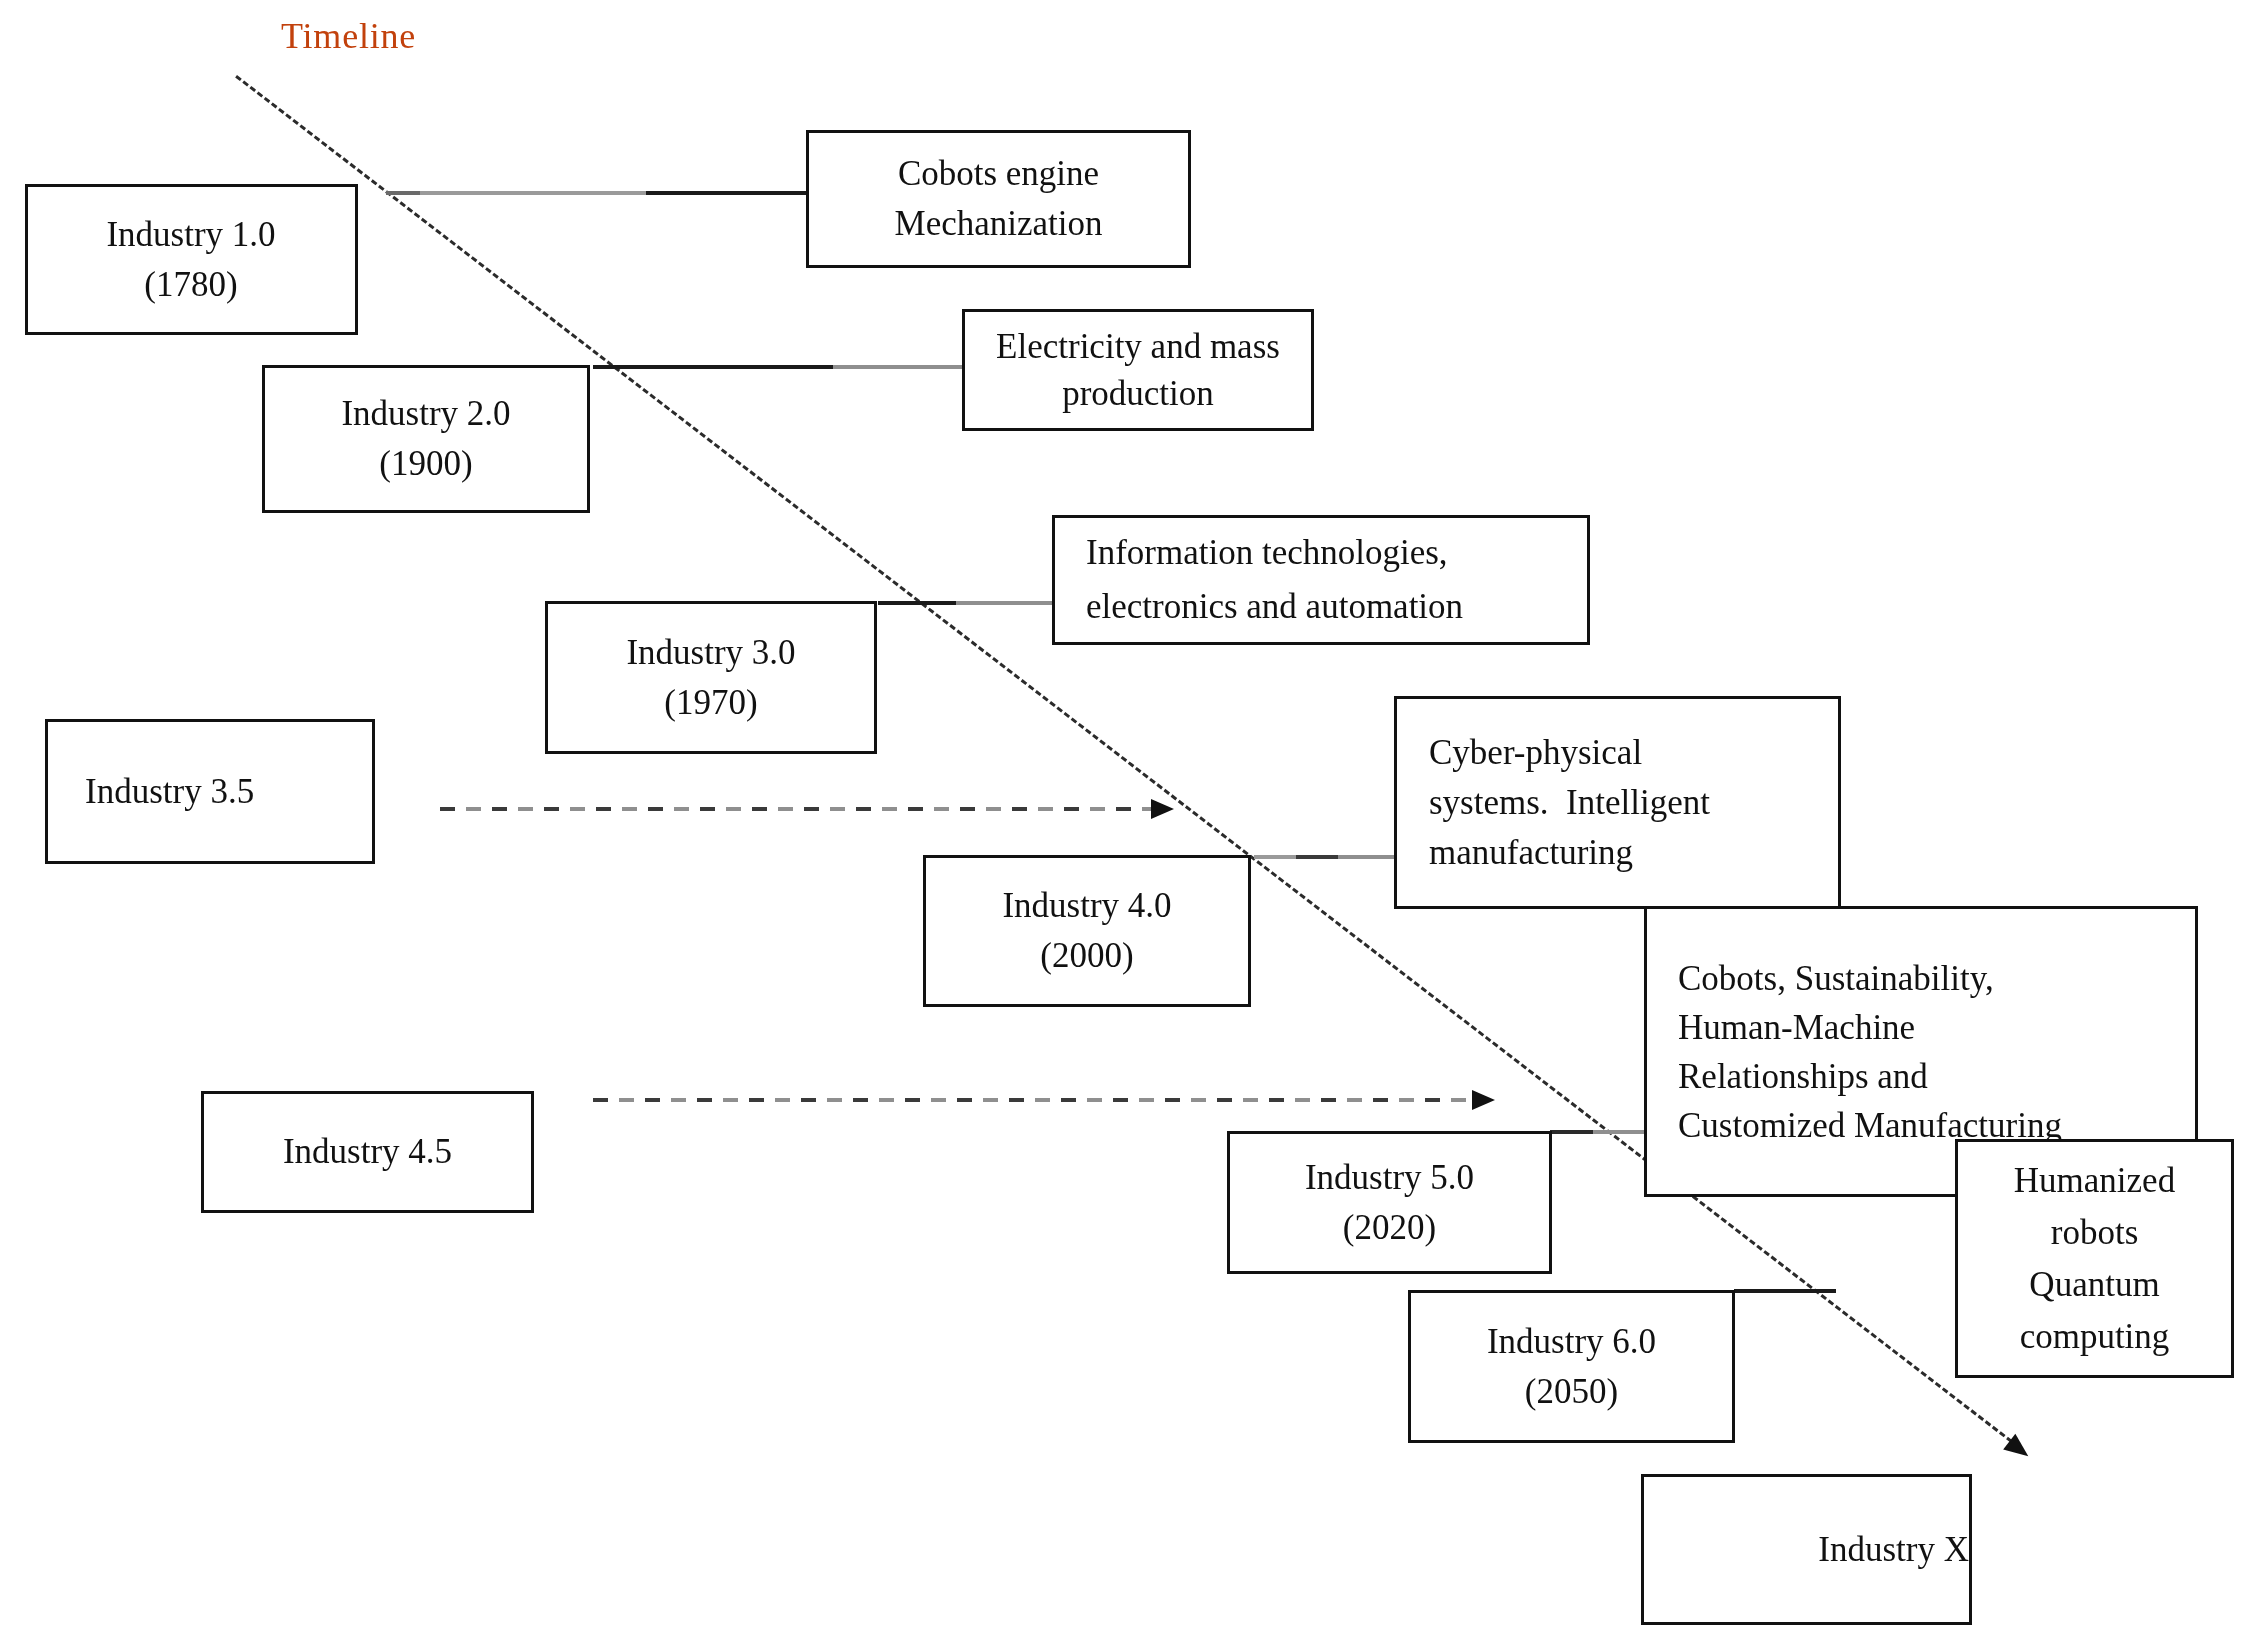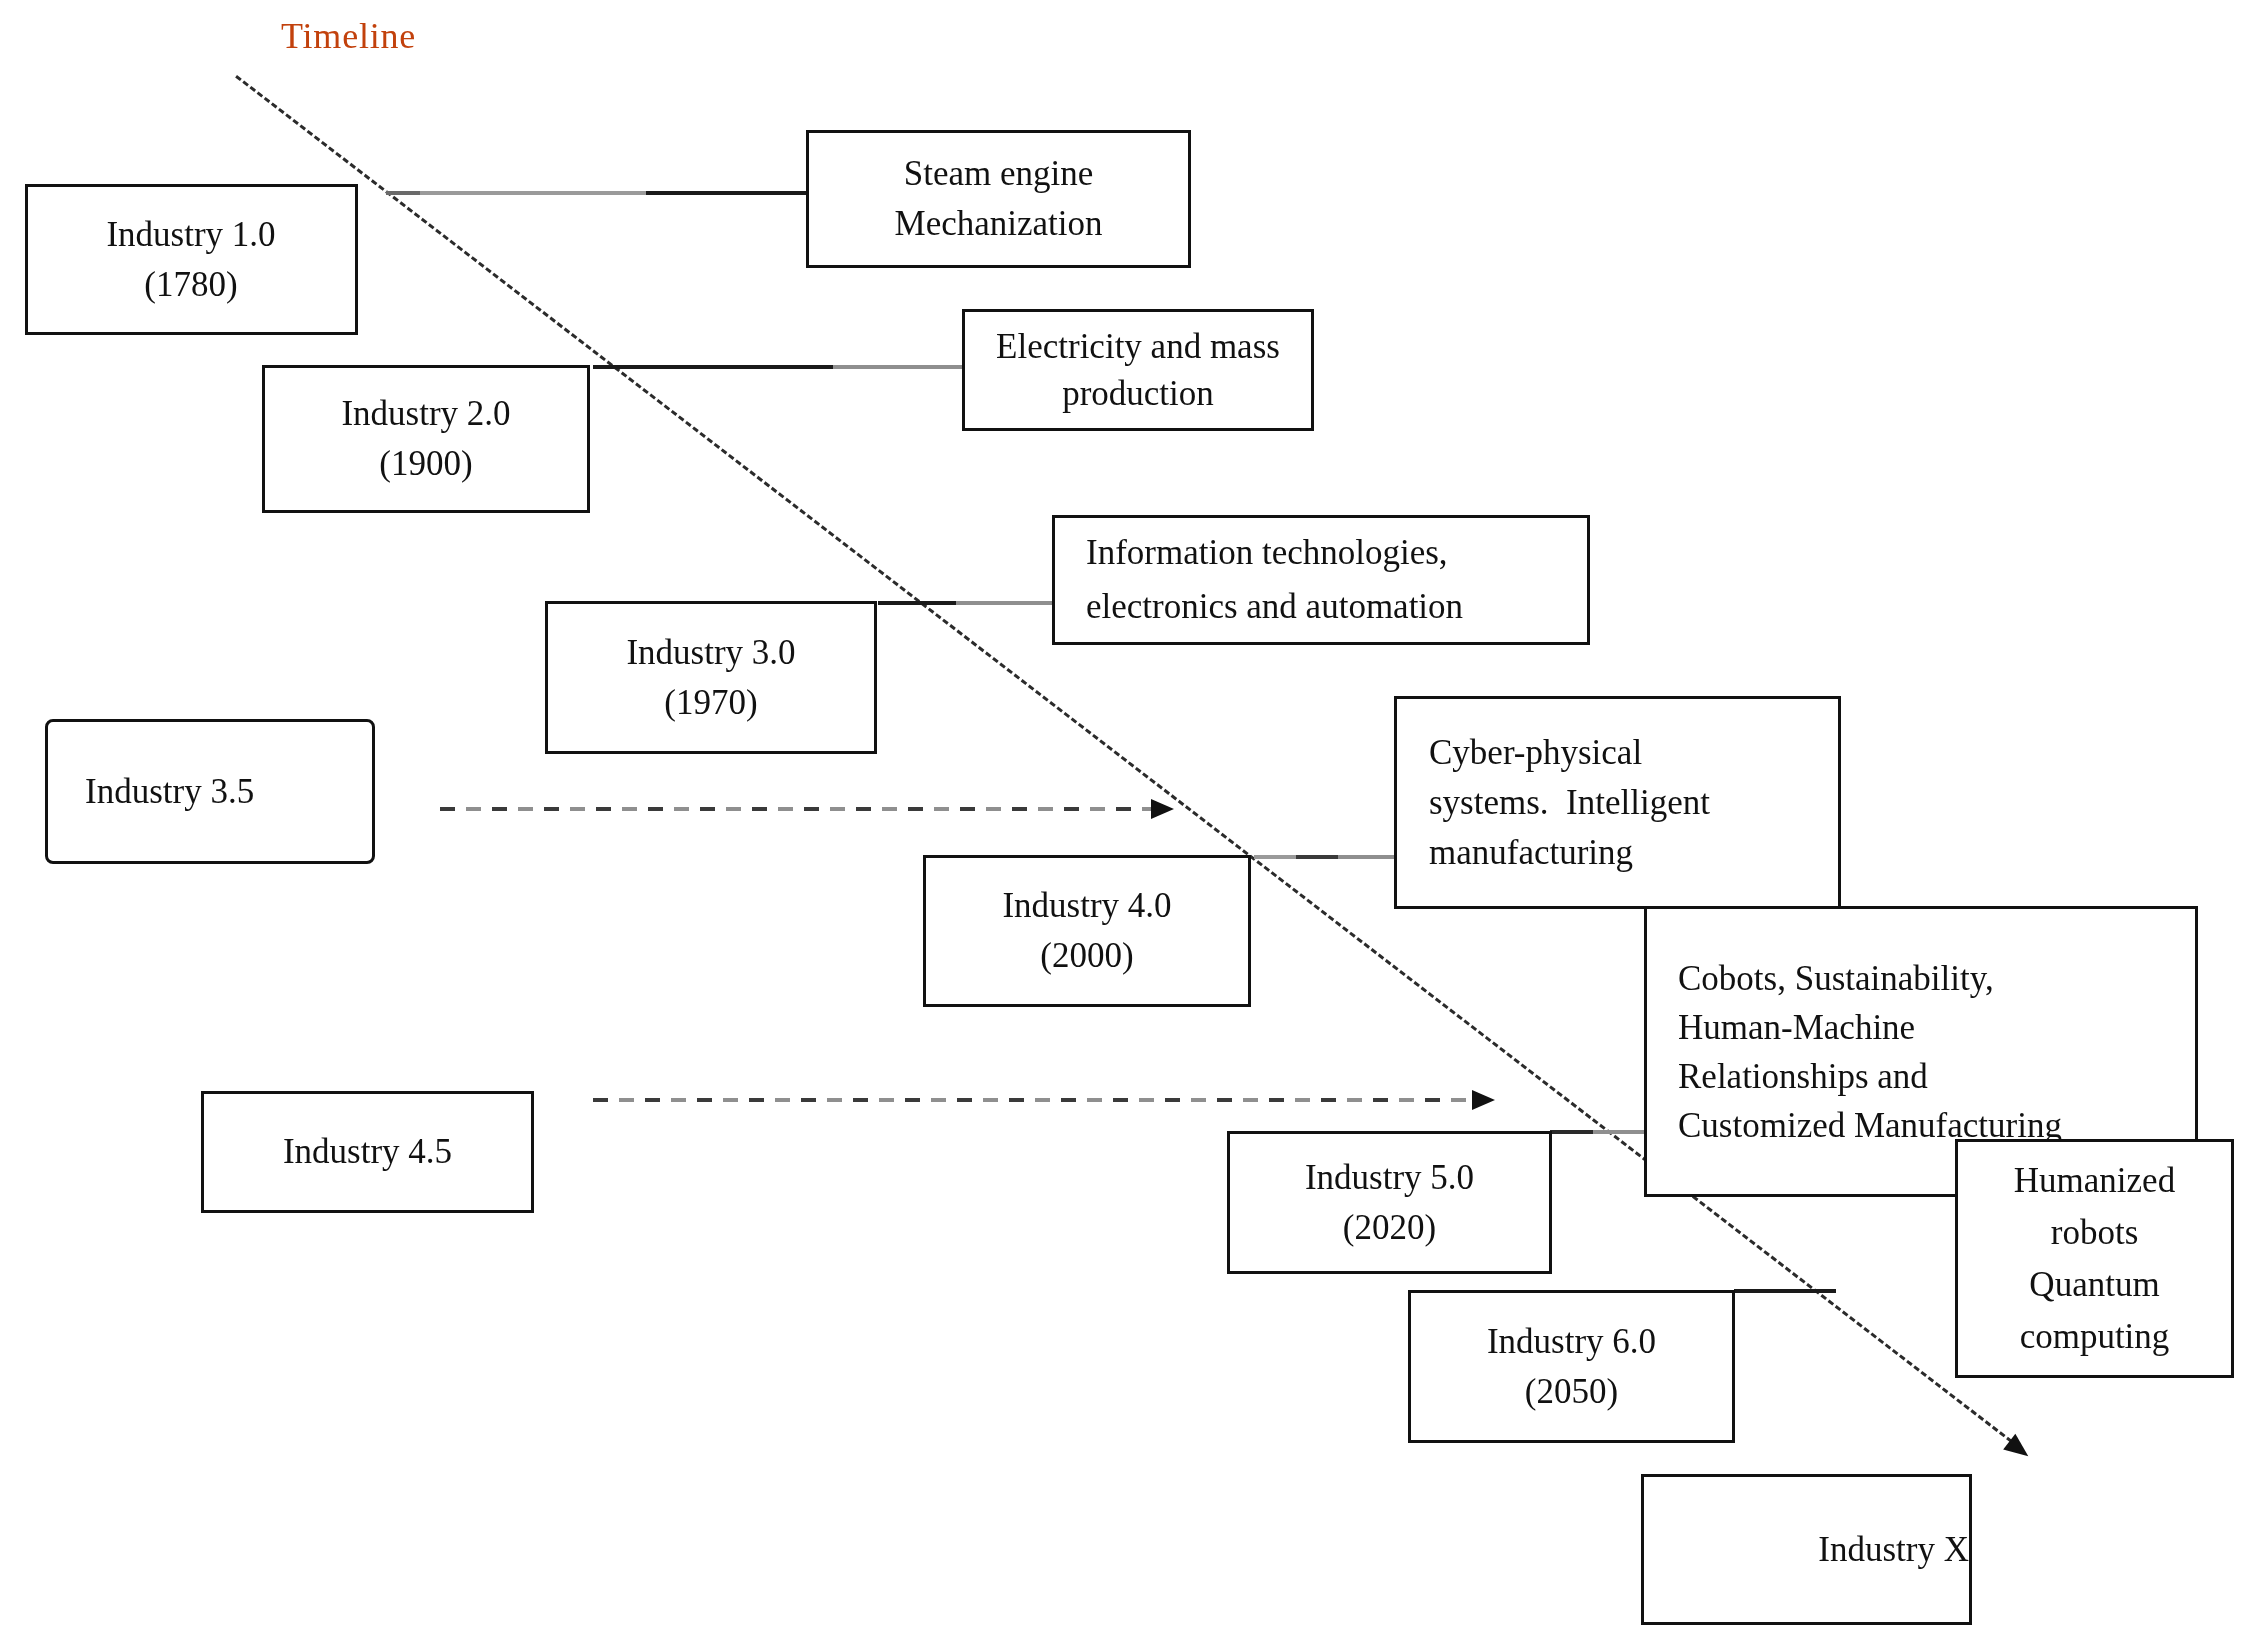--- a/index.html
+++ b/index.html
@@ -35,21 +35,21 @@
   .box.left-align {
     align-items: flex-start;
     text-align: left;
   }
   .line { white-space: pre-wrap; display: block; }
 
   
   #b-i10    { left: 24.5px;   top: 184px;  width: 333px; height: 151px; }
   #b-i20    { left: 262px;  top: 365px;  width: 328px; height: 148px; }
   #b-i30    { left: 545px;  top: 601px;  width: 332px; height: 153px; }
-  #b-i35    { left: 45px;   top: 719px;  width: 330px; height: 145px; padding-left: 37px; border-radius: 8px; }
+  #b-i35    { left: 45px;   top: 719px;  width: 330px; height: 145px; padding-left: 37px; }
   #b-i40    { left: 923px; top: 855px; width: 328px; height: 152px; }
   #b-i45    { left: 201px;  top: 1050px; width: 333px; height: 122px; margin-top: 41px; }
   #b-i50    { left: 1227px; top: 1131px; width: 325px; height: 143px; }
   #b-i60    { left: 1408px; top: 1290px; width: 327px; height: 153px; }
   #b-ix     { left: 1641px; top: 1474px; width: 331px; height: 151px; align-items: flex-end; }
 
   
   #b-steam  { left: 806px; top: 130px;  width: 385px; height: 138px; }
   #b-elec   { left: 962px; top: 309px;  width: 352px; height: 122px; line-height: 47px; }
   #b-info   { left: 1052px; top: 515px;  width: 538px; height: 130px; padding-left: 31px; line-height: 54px; }
@@ -164,21 +164,21 @@
   </div>
   <div class="box" id="b-i60">
     <span class="line">Industry 6.0</span>
     <span class="line">(2050)</span>
   </div>
   <div class="box" id="b-ix">
     <span class="line">Industry X</span>
   </div>
 
   <div class="box" id="b-steam">
-    <span class="line">Steam engine</span>
+    <span class="line">Cobots engine</span>
     <span class="line">Mechanization</span>
   </div>
   <div class="box" id="b-elec">
     <span class="line">Electricity and mass</span>
     <span class="line">production</span>
   </div>
   <div class="box left-align" id="b-info">
     <span class="line">Information technologies,</span>
     <span class="line">electronics and automation</span>
   </div>

